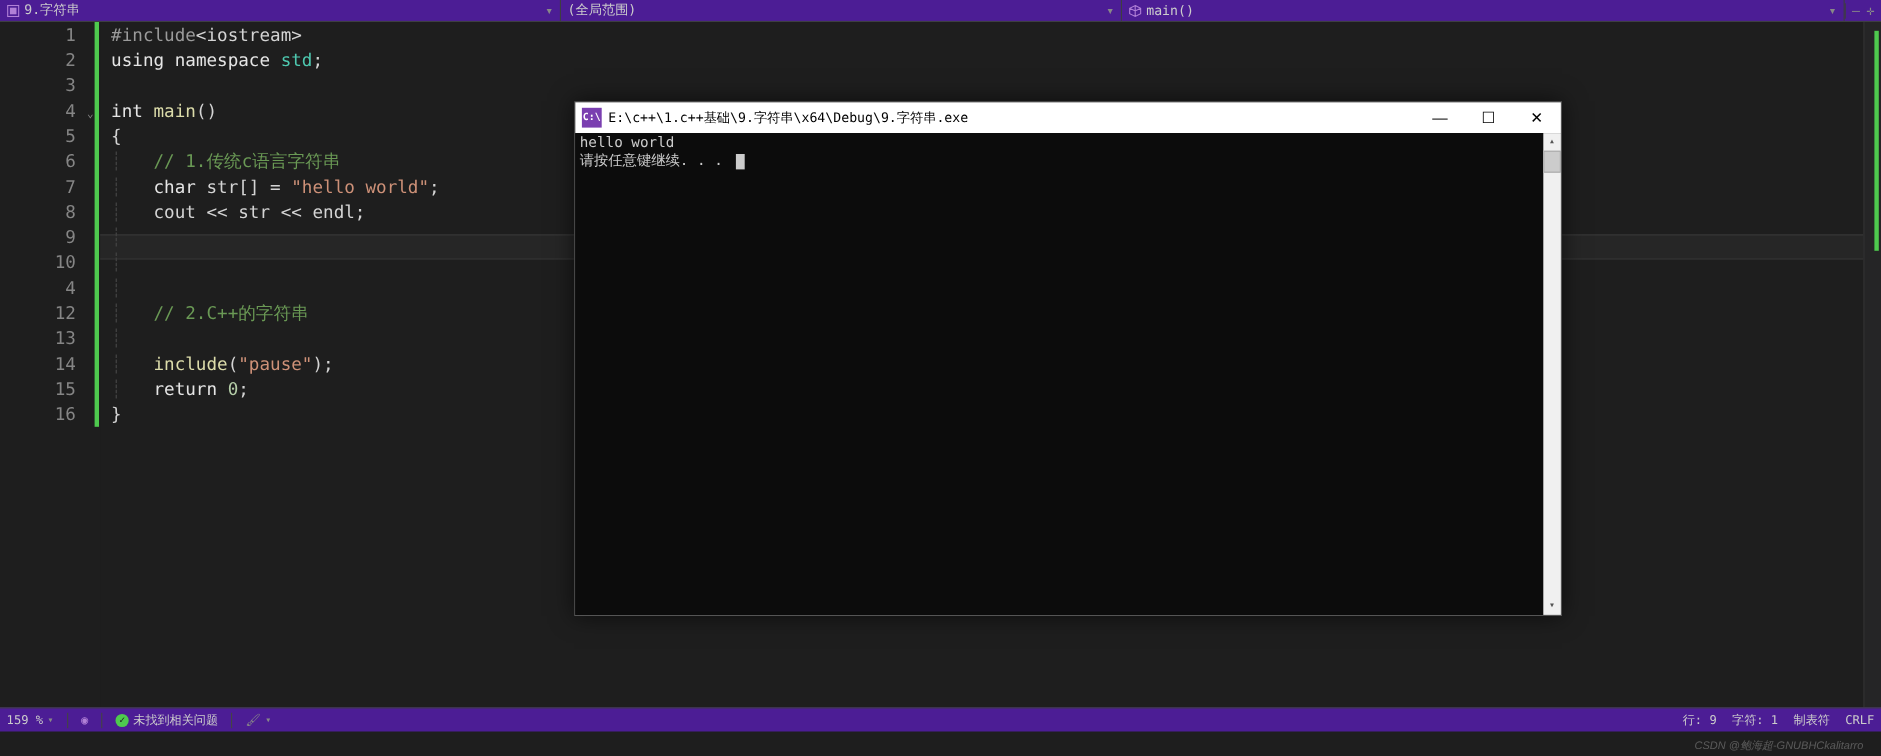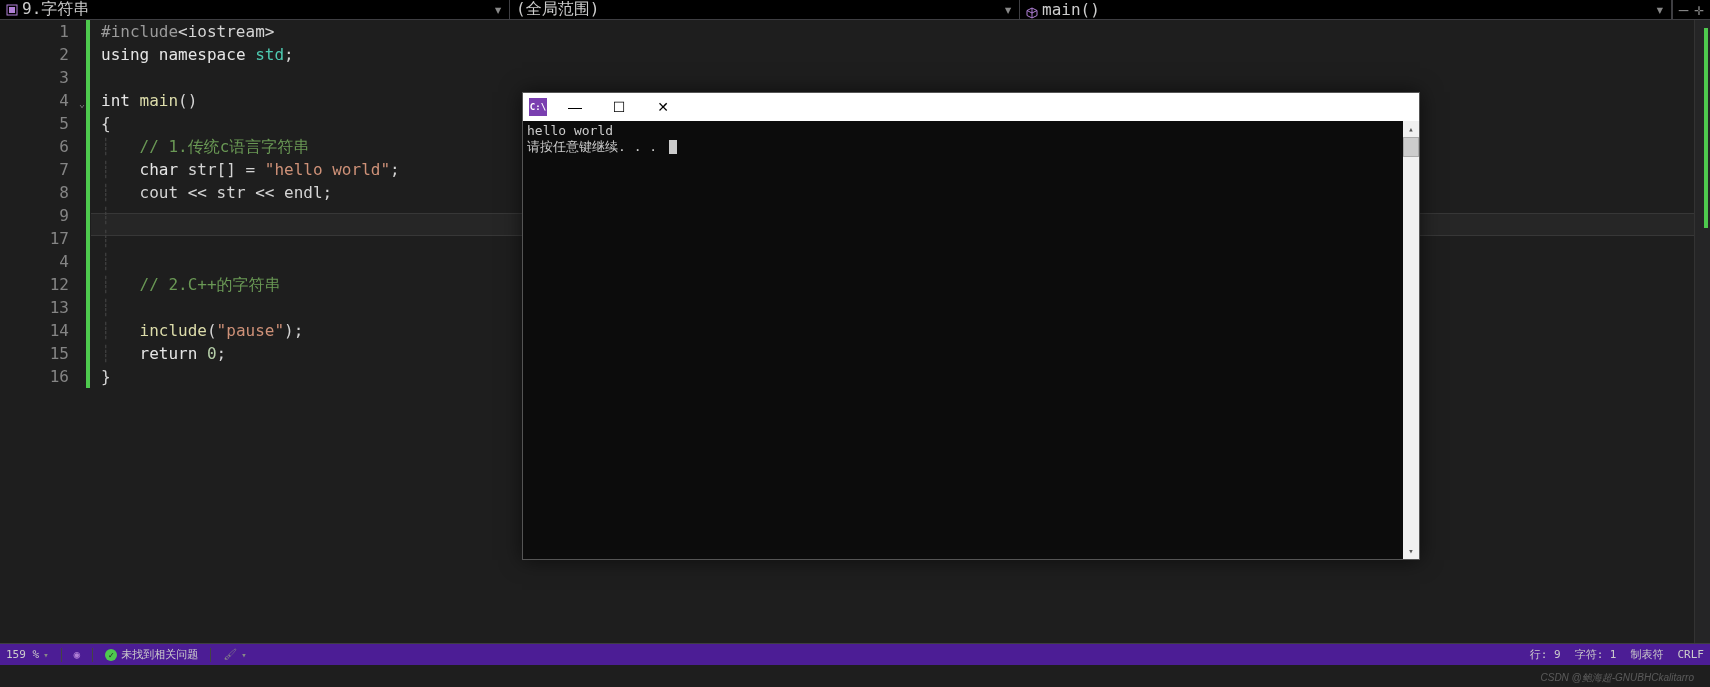--- a/index.html
+++ b/index.html
@@ -10,23 +10,23 @@
   width: 1710px;
   height: 687px;
   overflow: hidden;
   position: relative;
 }
 
 
 .topbar {
   display: flex;
   height: 20px;
-  background: #000000;
+  background: #4c1d95;
   border-bottom: 1px solid #3e3e42;
-  font-size: 16px;
+  font-size: 12px;
   align-items: center;
 }
 .topbar .dd {
   display: flex;
   align-items: center;
   padding: 0 6px;
   height: 100%;
   border-right: 1px solid #3e3e42;
 }
 .topbar .dd .icon-box {
@@ -254,21 +254,21 @@
   <div class="gutter">
     <div class="ln">1</div>
     <div class="ln">2</div>
     <div class="ln">3</div>
     <div class="ln">4</div>
     <div class="ln">5</div>
     <div class="ln">6</div>
     <div class="ln">7</div>
     <div class="ln">8</div>
     <div class="ln">9</div>
-    <div class="ln">17</div>
+    <div class="ln">10</div>
     <div class="ln">4</div>
     <div class="ln">12</div>
     <div class="ln">13</div>
     <div class="ln">14</div>
     <div class="ln">15</div>
     <div class="ln">16</div>
   </div>
   <div class="change-bar">
     <div class="bar" style="height:368px;"></div>
   </div>
@@ -294,20 +294,21 @@
   <div class="right-bars">
     <div class="green" style="top:8px;height:200px;"></div>
   </div>
 </div>
 
 <div class="console">
   <div class="title">
     <div class="cicon">
         <span>C:\</span>
       </div>
+    <div class="ctext">E:\c++\1.c++基础\9.字符串\x64\Debug\9.字符串.exe</div>
     <div class="cbtns">
       <div class="cbtn">—</div>
       <div class="cbtn">☐</div>
       <div class="cbtn close">✕</div>
     </div>
   </div>
   <div class="body"><span>hello world</span>
 <span>请按任意键继续. . . </span><span class="cursor"></span>
     <div class="vscroll">
       <div class="arr" style="top:0">▴</div>

